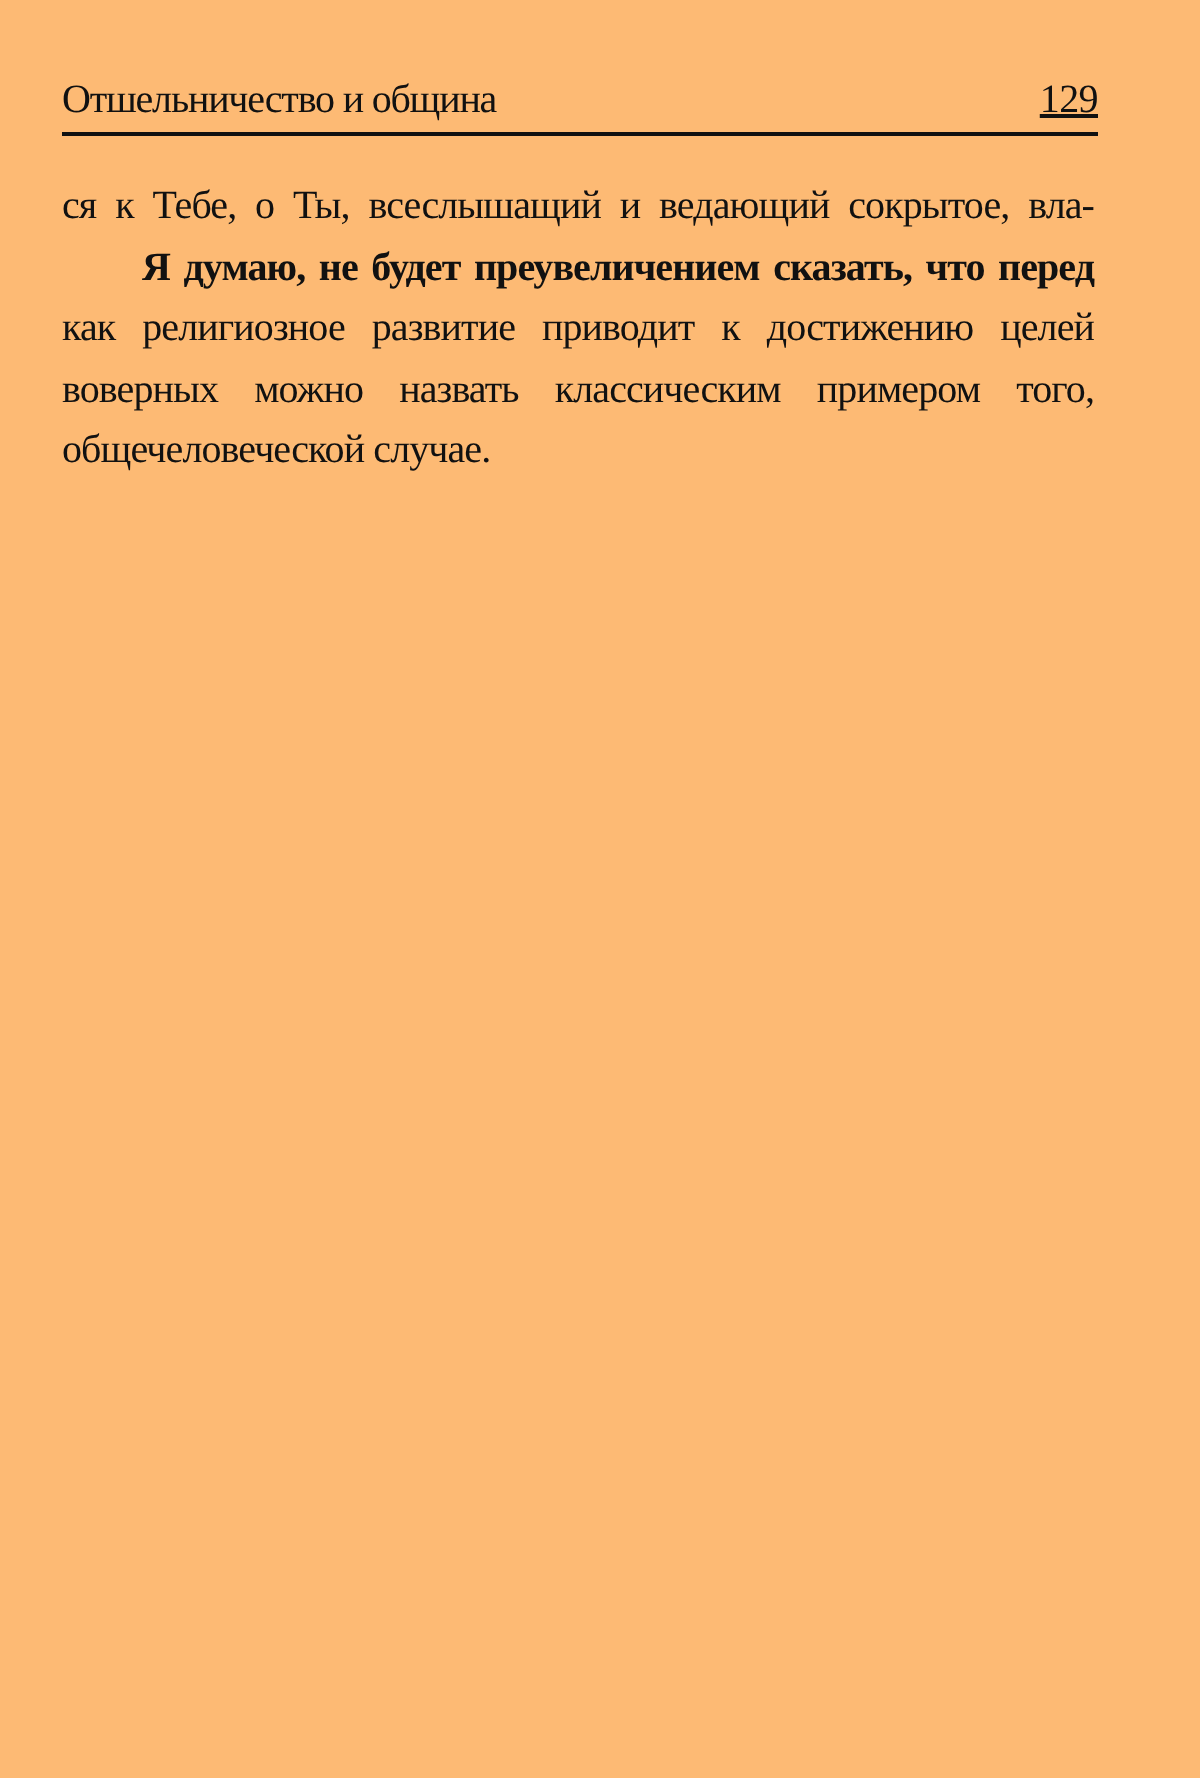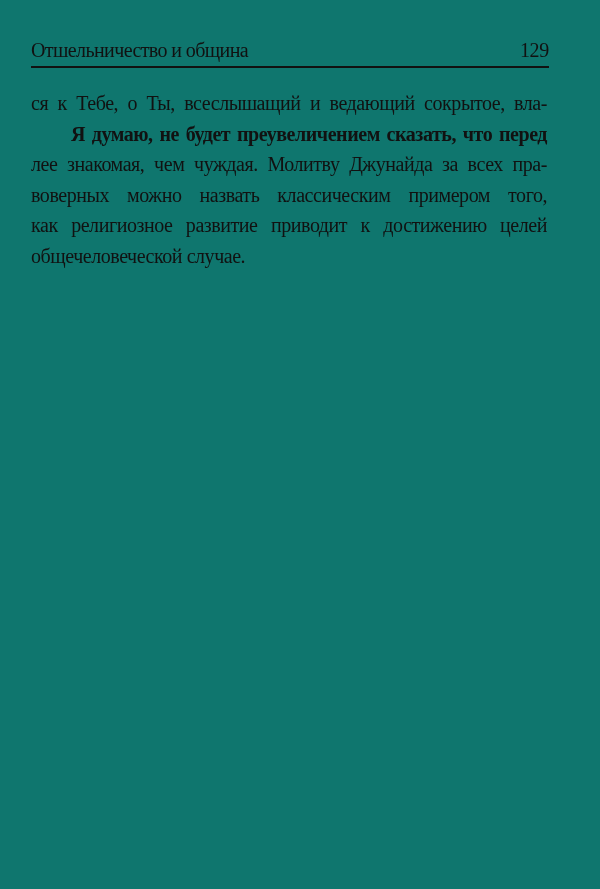--- a/index.html
+++ b/index.html
@@ -13,21 +13,21 @@
     position: relative;
     overflow: hidden;
     font-family: "Liberation Serif", "DejaVu Serif", serif;
     color: #111111;
   }
   .page {
     position: absolute;
     left: 0; top: 0;
     width: 600px;
     height: 889px;
-    background: #0f766e;
+    background: #fdba74;
   }
   .running-head {
     position: absolute;
     left: 31px;
     top: 40px;
     width: 518px;
     height: 28px;
     border-bottom: 2px solid #111111;
     display: flex;
     justify-content: space-between;
@@ -37,20 +37,21 @@
   }
   .running-head .title {
     font-size: 20px;
     letter-spacing: -0.6px;
     line-height: 20px;
   }
   .running-head .page-number {
     font-size: 20px;
     letter-spacing: -0.3px;
     line-height: 20px;
+    text-decoration: underline;
   }
   .body-text {
     position: absolute;
     left: 31px;
     top: 88px;
     width: 516px;
     font-size: 20px;
     line-height: 30.6px;
     letter-spacing: -0.45px;
   }
@@ -77,20 +78,19 @@
     <span class="title">Отшельничество и община</span>
     <span class="page-number">129</span>
   </div>
 
   <div class="body-text">
     <div>
       <span class="line">ся к Тебе, о Ты, всеслышащий и ведающий сокрытое, вла-</span>
     </div>
     <div>
       <span class="line indent">Я думаю, не будет преувеличением сказать, что перед</span>
-      <span class="line">лее знакомая, чем чуждая. Молитву Джунайда за всех пра-</span>
+      <span class="line">как религиозное развитие приводит к достижению целей</span>
       <span class="line">воверных можно назвать классическим примером того,</span>
-      <span class="line">как религиозное развитие приводит к достижению целей</span>
       <span class="line last">общечеловеческой случае.</span>
     </div>
   </div>
 
 </div>
 
 </body></html>

